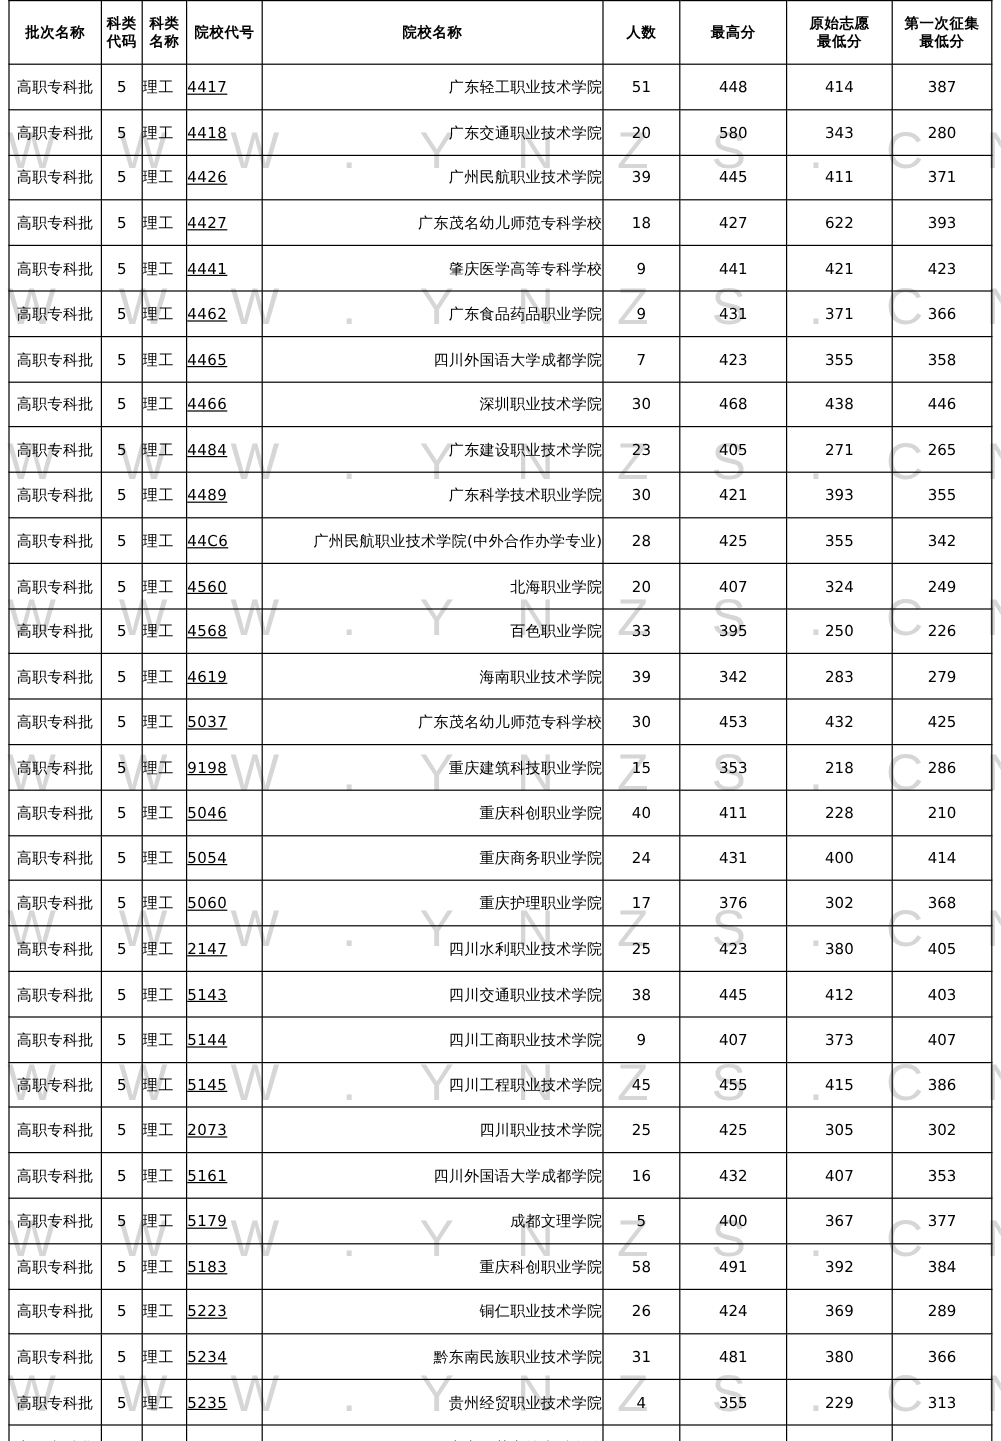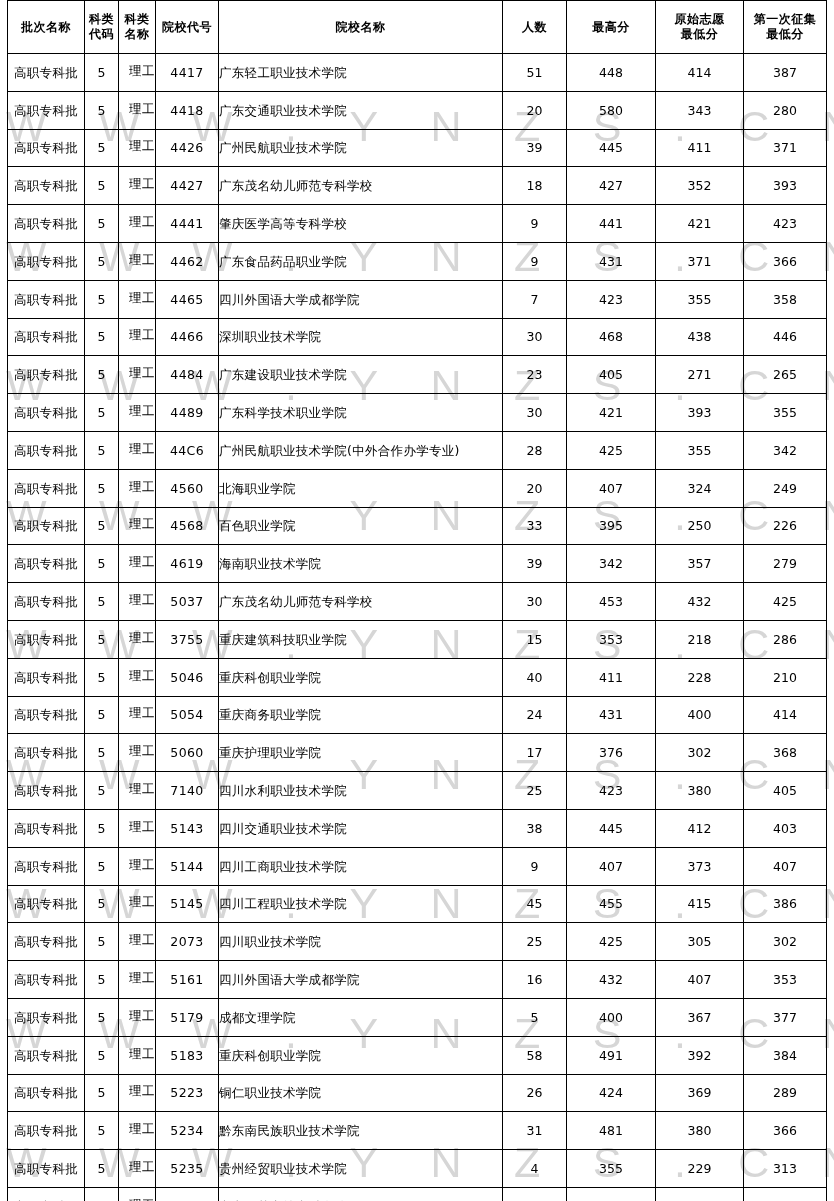--- a/index.html
+++ b/index.html
@@ -76,23 +76,23 @@
   
   table.score-table tbody td {
     height: 36.8px;
     font-size: 12.5px;
     color: #000;
     vertical-align: middle;
     line-height: 1.2;
   }
   td.c-batch   { text-align: center; padding: 0 3px; letter-spacing: .3px; }
   td.c-subcode { text-align: center; }
-  td.c-subname { text-align: right; letter-spacing: .5px; font-family: Liberation Mono, monospace; }
-  td.c-instcode{ text-align: center; letter-spacing: .4px; }
-  td.c-instname{ text-align: left; padding-left: 8px; letter-spacing: .3px; }
+  td.c-subname { text-align: left; letter-spacing: .5px; }
+  td.c-instcode{ text-align: left; letter-spacing: .4px; text-decoration: underline; }
+  td.c-instname{ text-align: right; padding-left: 8px; letter-spacing: .3px; }
   td.c-count,
   td.c-maxscore,
   td.c-origmin,
   td.c-firstmin { text-align: center; }
 
   
   col.w-batch    { width: 77px; }
   col.w-subcode  { width: 34px; }
   col.w-subname  { width: 37px; }
   col.w-instcode { width: 63px; }
@@ -310,21 +310,21 @@
           <td class="c-firstmin">371</td>
         </tr>
         <tr>
           <td class="c-batch">高职专科批</td>
           <td class="c-subcode">5</td>
           <td class="c-subname">理工</td>
           <td class="c-instcode">4427</td>
           <td class="c-instname">广东茂名幼儿师范专科学校</td>
           <td class="c-count">18</td>
           <td class="c-maxscore">427</td>
-          <td class="c-origmin">352</td>
+          <td class="c-origmin">622</td>
           <td class="c-firstmin">393</td>
         </tr>
         <tr>
           <td class="c-batch">高职专科批</td>
           <td class="c-subcode">5</td>
           <td class="c-subname">理工</td>
           <td class="c-instcode">4441</td>
           <td class="c-instname">肇庆医学高等专科学校</td>
           <td class="c-count">9</td>
           <td class="c-maxscore">441</td>
@@ -420,39 +420,39 @@
           <td class="c-firstmin">226</td>
         </tr>
         <tr>
           <td class="c-batch">高职专科批</td>
           <td class="c-subcode">5</td>
           <td class="c-subname">理工</td>
           <td class="c-instcode">4619</td>
           <td class="c-instname">海南职业技术学院</td>
           <td class="c-count">39</td>
           <td class="c-maxscore">342</td>
-          <td class="c-origmin">357</td>
+          <td class="c-origmin">283</td>
           <td class="c-firstmin">279</td>
         </tr>
         <tr>
           <td class="c-batch">高职专科批</td>
           <td class="c-subcode">5</td>
           <td class="c-subname">理工</td>
           <td class="c-instcode">5037</td>
           <td class="c-instname">广东茂名幼儿师范专科学校</td>
           <td class="c-count">30</td>
           <td class="c-maxscore">453</td>
           <td class="c-origmin">432</td>
           <td class="c-firstmin">425</td>
         </tr>
         <tr>
           <td class="c-batch">高职专科批</td>
           <td class="c-subcode">5</td>
           <td class="c-subname">理工</td>
-          <td class="c-instcode">3755</td>
+          <td class="c-instcode">9198</td>
           <td class="c-instname">重庆建筑科技职业学院</td>
           <td class="c-count">15</td>
           <td class="c-maxscore">353</td>
           <td class="c-origmin">218</td>
           <td class="c-firstmin">286</td>
         </tr>
         <tr>
           <td class="c-batch">高职专科批</td>
           <td class="c-subcode">5</td>
           <td class="c-subname">理工</td>
@@ -482,21 +482,21 @@
           <td class="c-instname">重庆护理职业学院</td>
           <td class="c-count">17</td>
           <td class="c-maxscore">376</td>
           <td class="c-origmin">302</td>
           <td class="c-firstmin">368</td>
         </tr>
         <tr>
           <td class="c-batch">高职专科批</td>
           <td class="c-subcode">5</td>
           <td class="c-subname">理工</td>
-          <td class="c-instcode">7140</td>
+          <td class="c-instcode">2147</td>
           <td class="c-instname">四川水利职业技术学院</td>
           <td class="c-count">25</td>
           <td class="c-maxscore">423</td>
           <td class="c-origmin">380</td>
           <td class="c-firstmin">405</td>
         </tr>
         <tr>
           <td class="c-batch">高职专科批</td>
           <td class="c-subcode">5</td>
           <td class="c-subname">理工</td>

